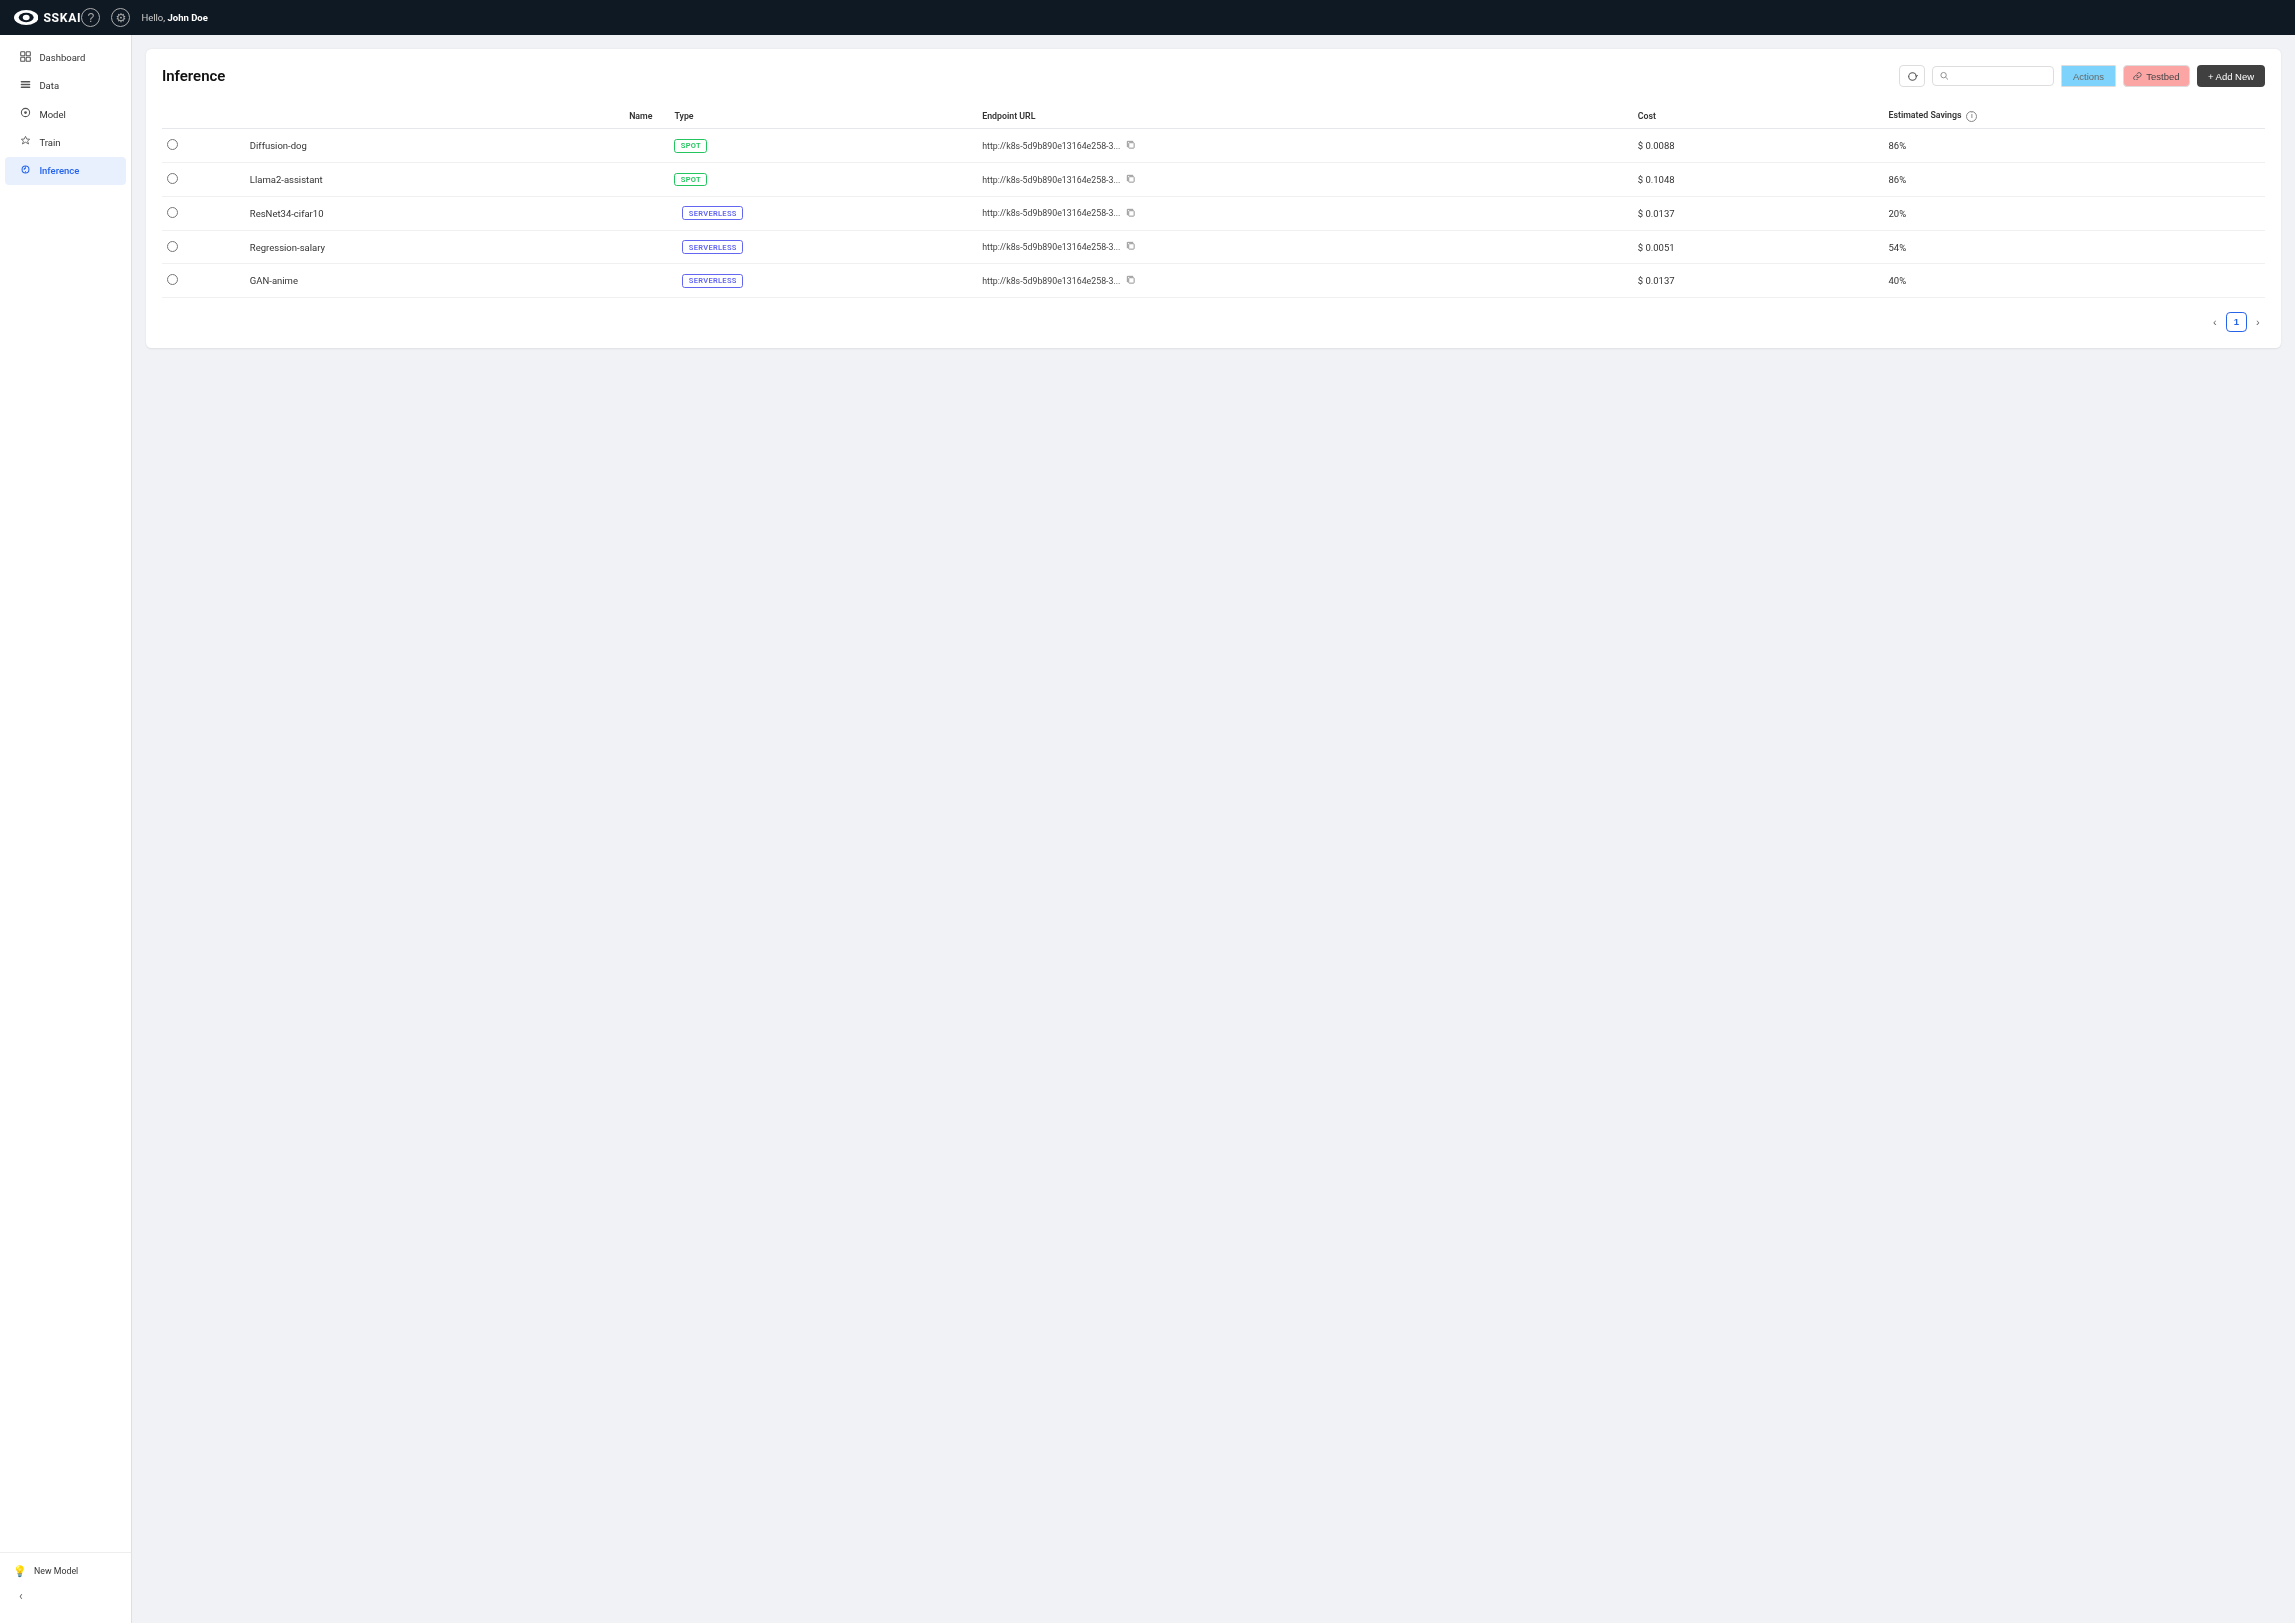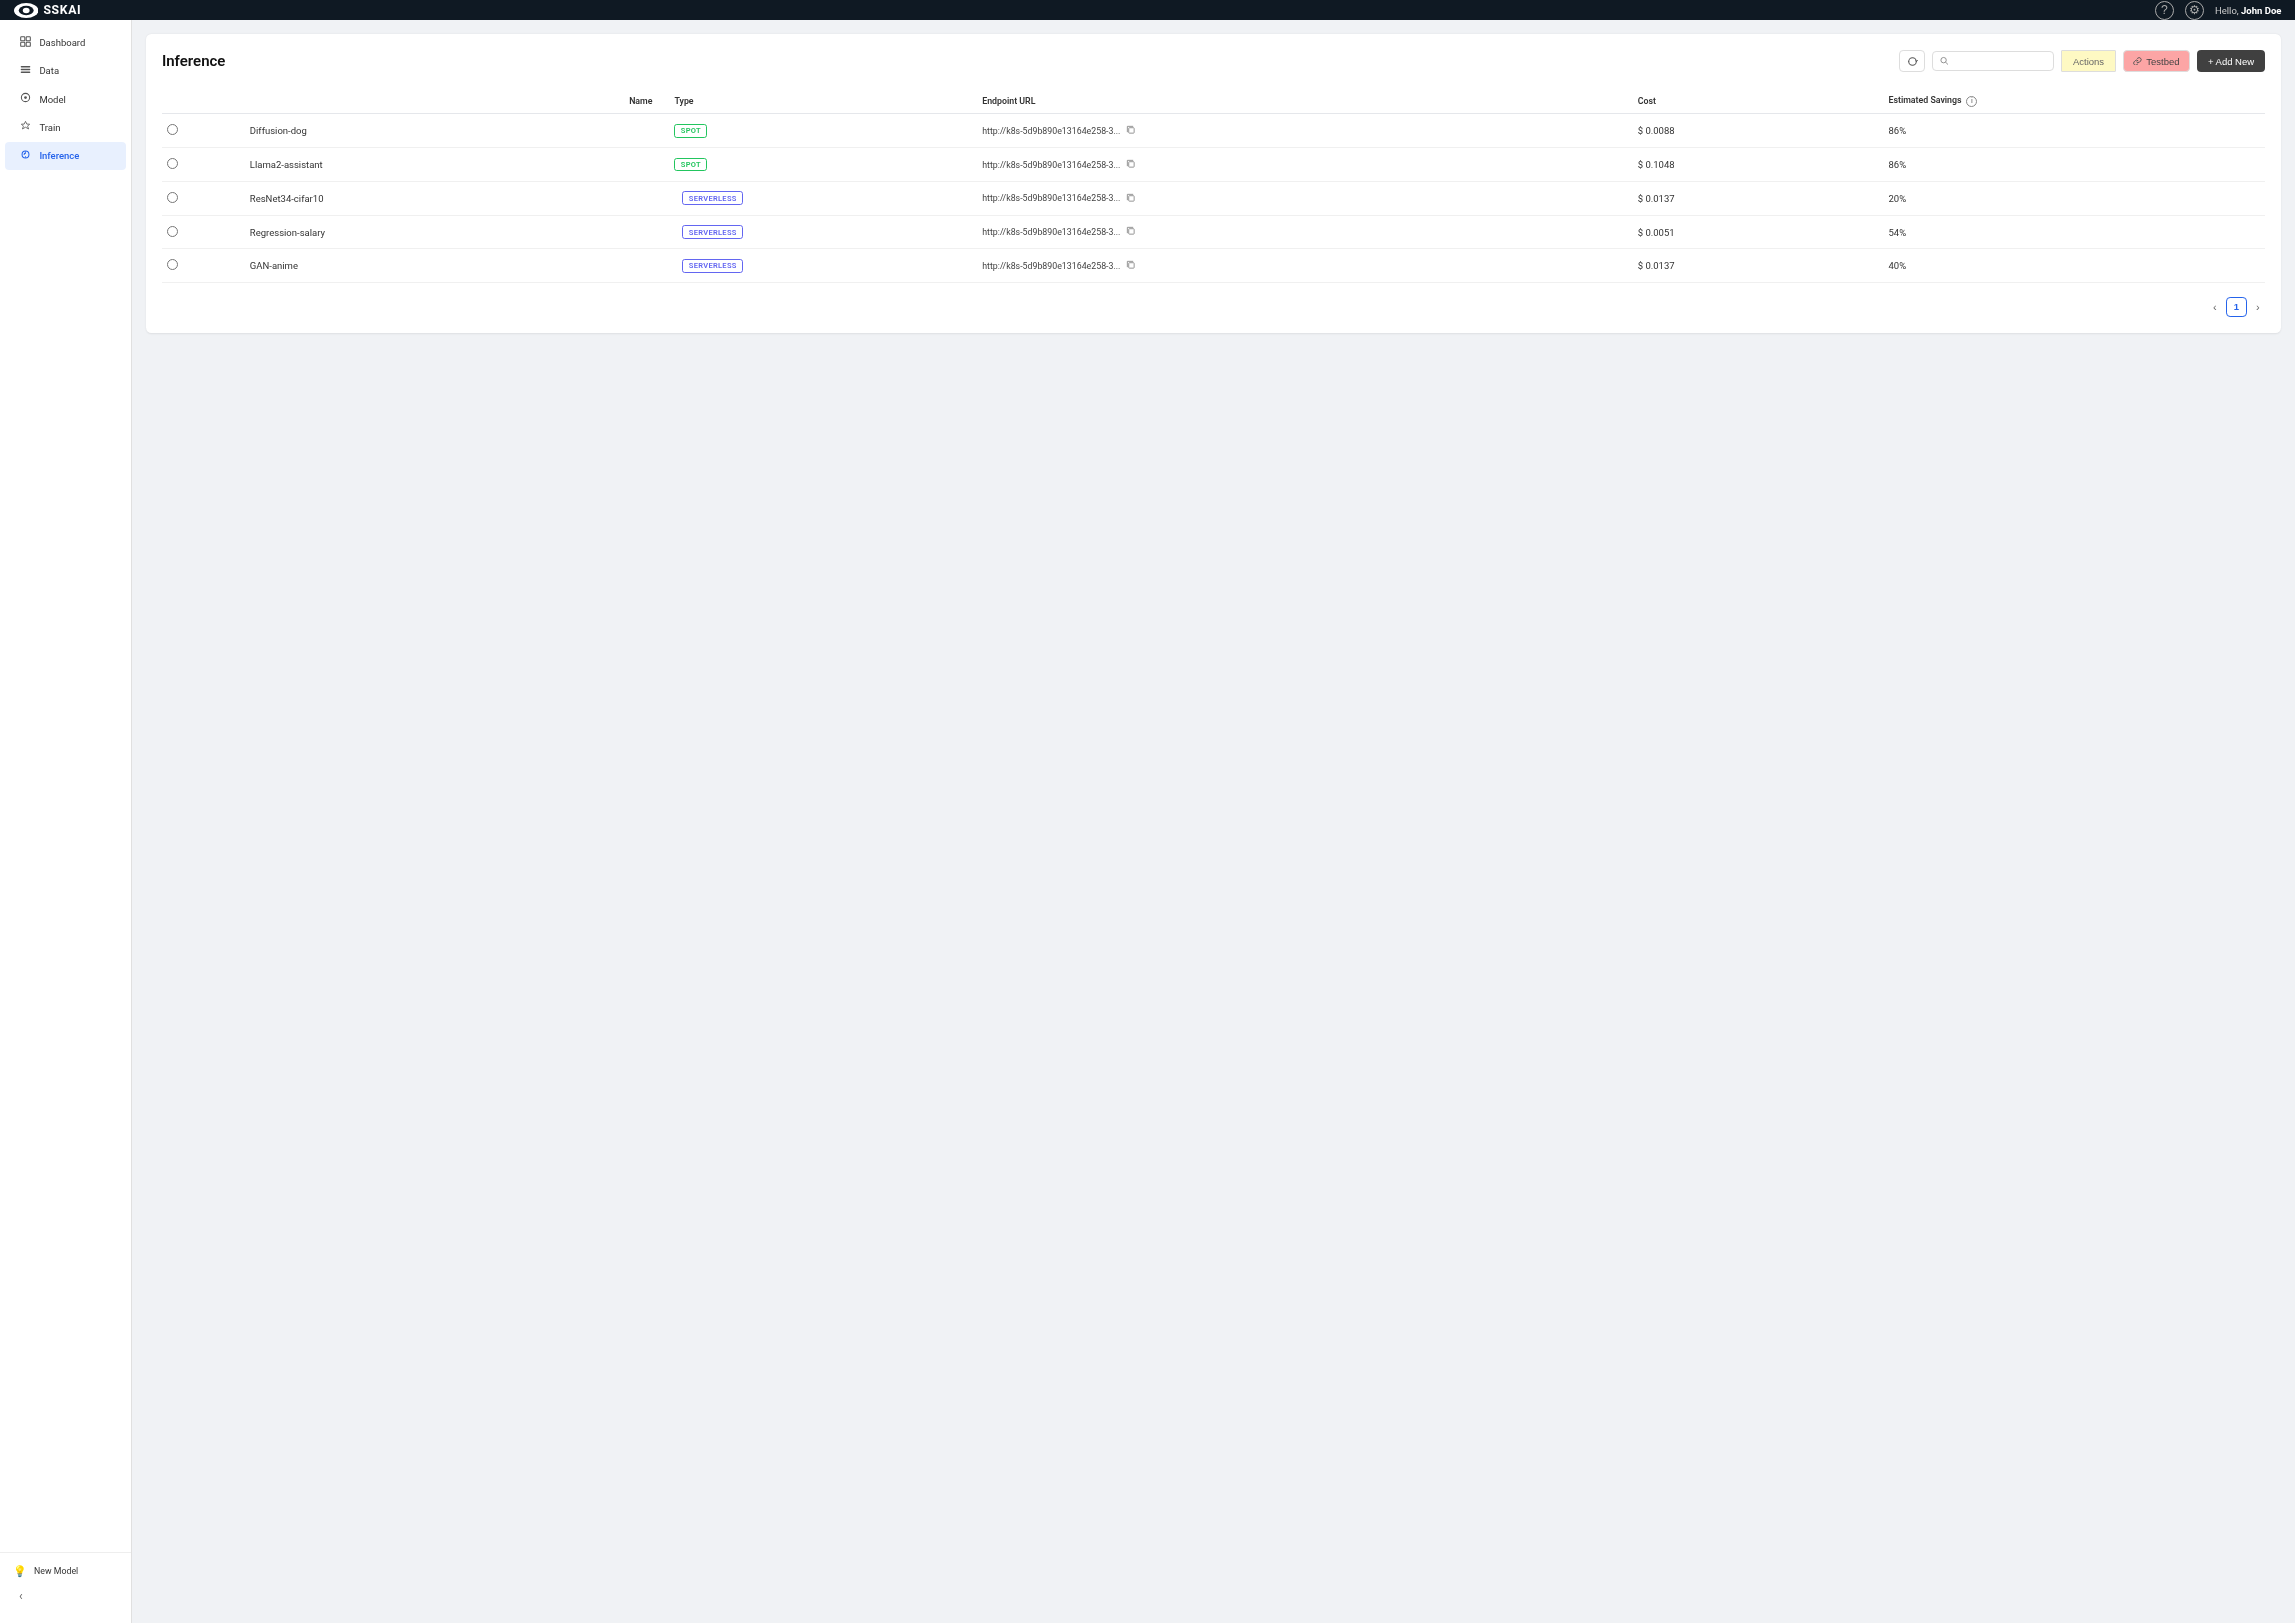--- a/index.html
+++ b/index.html
@@ -1,25 +1,24 @@
 <!DOCTYPE html>
 <html style="font-size:11px"><head>
   <meta charset="utf-8">
   <style>
     * { box-sizing: border-box; margin: 0; padding: 0; }
     body { font-family: -apple-system, BlinkMacSystemFont, 'Segoe UI', Roboto, sans-serif; background: #f0f0f0; display: flex; flex-direction: column; height: 100vh; overflow: hidden; }
 
     
     .header {
       background: #0f1923;
-      height: 20px;
+      height: 35px;
       display: flex;
       align-items: center;
       padding: 0 13.6px;
-      justify-content: space-between;
       flex-shrink: 0;
     }
     .header-logo {
       display: flex;
       align-items: center;
       gap: 5.4px;
     }
     .logo-icon {
       width: 24.4px;
       height: 19px;
@@ -174,21 +173,21 @@
     .search-input {
       border: none;
       outline: none;
       font-size: 9.5px;
       color: #333;
       width: 100%;
       background: transparent;
     }
     .actions-btn {
       border: 1px solid #ddd;
-      background: #fef9c3;
+      background: #7dd3fc;
       border-radius: 1px;
       padding: 4.7px 11px;
       font-size: 9.5px;
       color: #666;
       cursor: pointer;
     }
     .testbed-btn {
       display: flex;
       align-items: center;
       gap: 4.1px;

